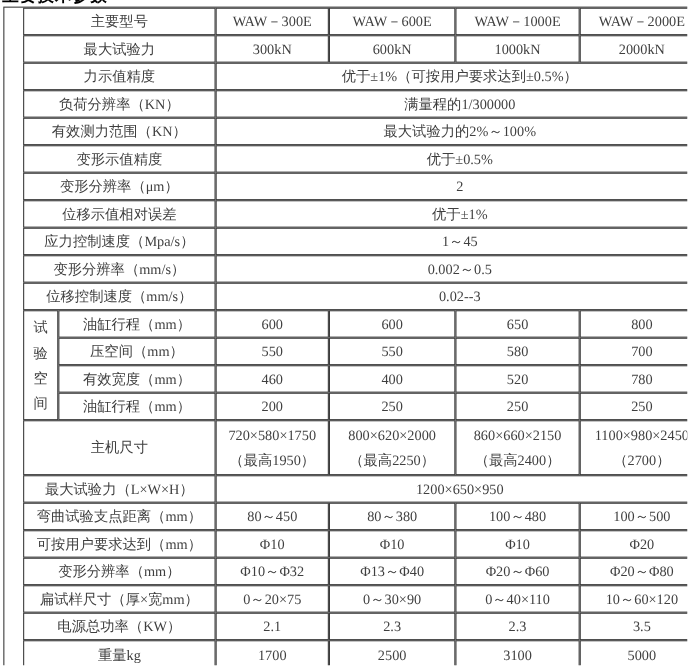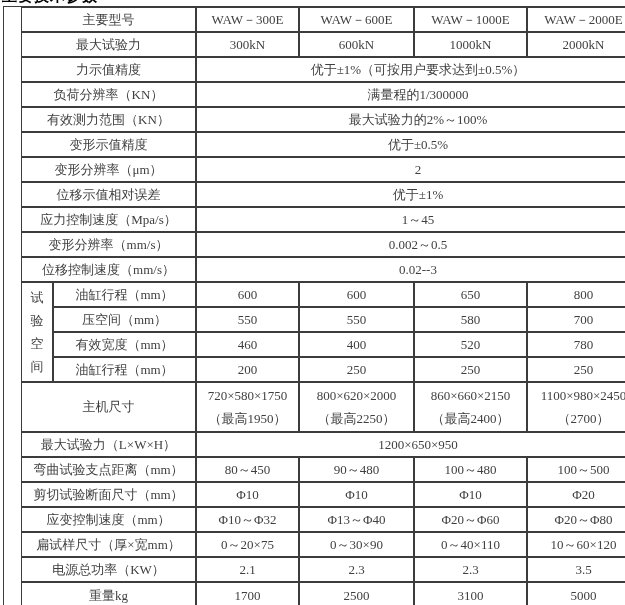--- a/index.html
+++ b/index.html
@@ -165,33 +165,33 @@
           <span>（2700）</span>
         </td>
       </tr>
       <tr>
         <td class="lab" colspan="2">最大试验力（L×W×H）</td>
         <td colspan="4">1200×650×950</td>
       </tr>
       <tr>
         <td class="lab" colspan="2">弯曲试验支点距离（mm）</td>
         <td class="L">80～450</td>
-        <td class="L">90～480</td>
+        <td class="L">80～380</td>
         <td>100～480</td>
         <td>100～500</td>
       </tr>
       <tr>
-        <td class="lab" colspan="2">剪切试验断面尺寸（mm）</td>
+        <td class="lab" colspan="2">可按用户要求达到（mm）</td>
         <td class="L">Φ10</td>
         <td class="L">Φ10</td>
         <td>Φ10</td>
         <td>Φ20</td>
       </tr>
       <tr>
-        <td class="lab" colspan="2">应变控制速度（mm）</td>
+        <td class="lab" colspan="2">变形分辨率（mm）</td>
         <td class="L">Φ10～Φ32</td>
         <td class="L">Φ13～Φ40</td>
         <td>Φ20～Φ60</td>
         <td>Φ20～Φ80</td>
       </tr>
       <tr>
         <td class="lab" colspan="2">扁试样尺寸（厚×宽mm）</td>
         <td class="L">0～20×75</td>
         <td class="L">0～30×90</td>
         <td class="L">0～40×110</td>

